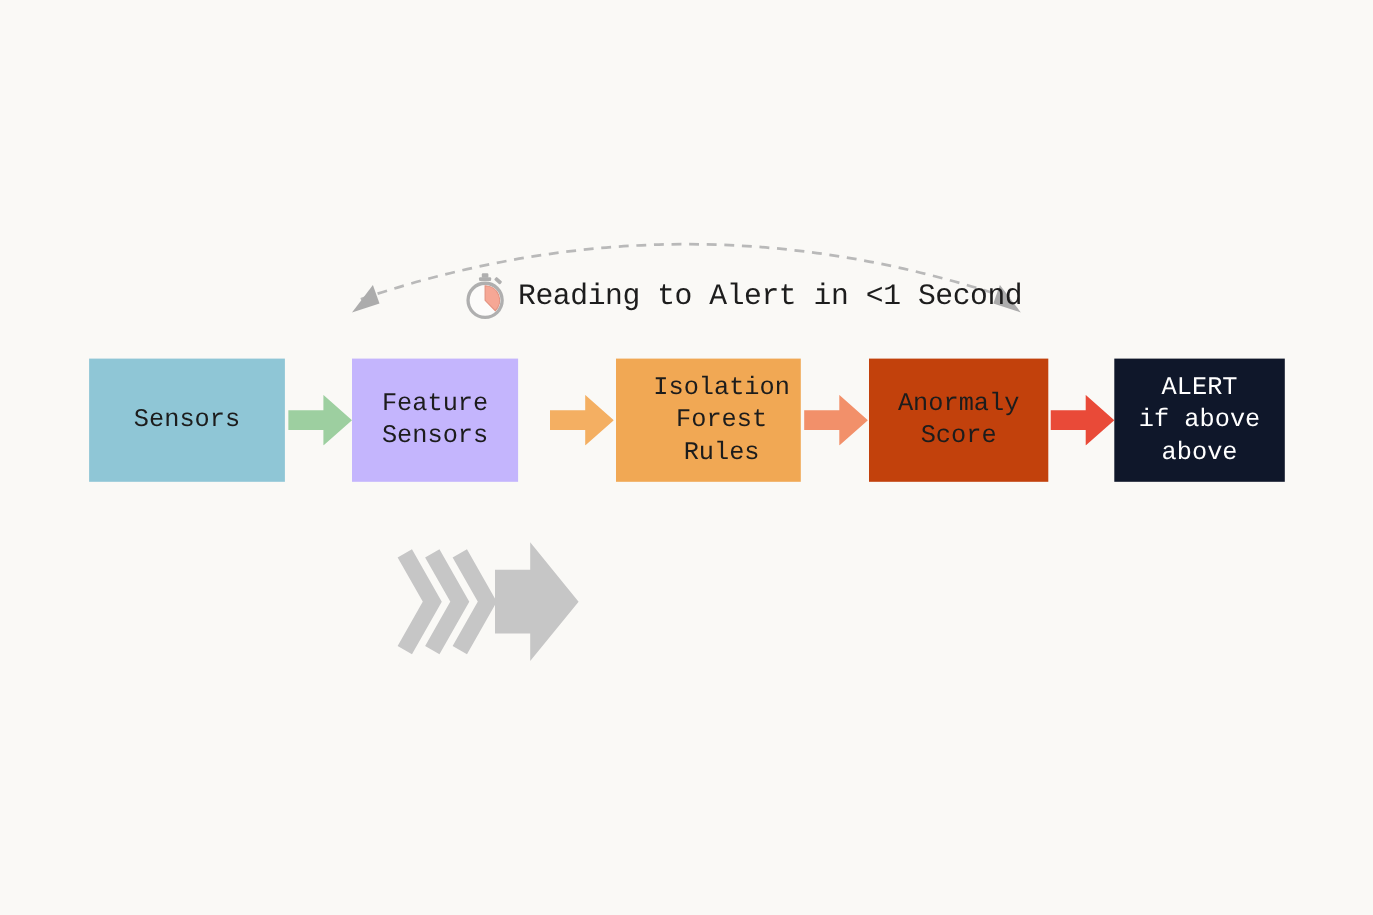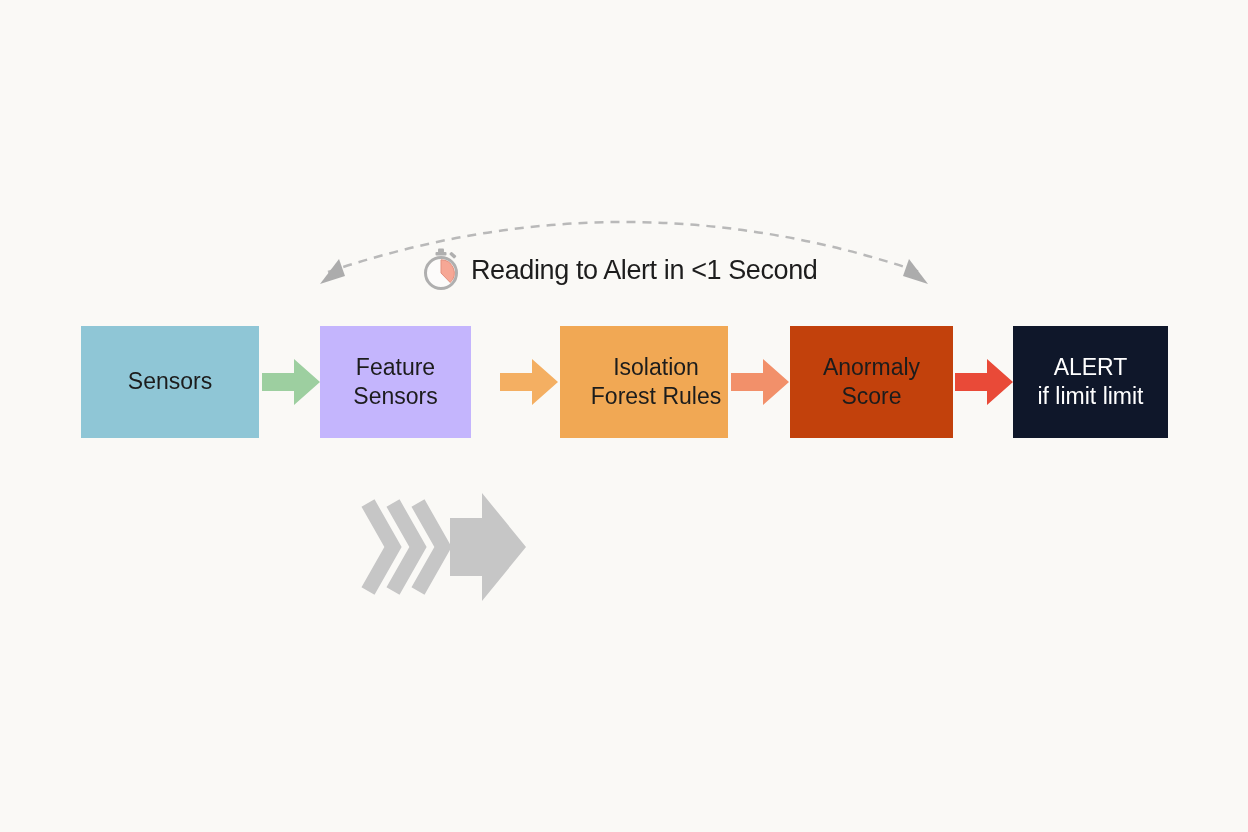--- a/index.html
+++ b/index.html
@@ -1,21 +1,21 @@
 <!DOCTYPE html>
 <html><head>
 <meta charset="utf-8">
 <style>
   html, body { margin: 0; padding: 0; }
   .canvas {
     position: relative;
     width: 1248px;
     height: 832px;
     background: #FAF9F6;
-    font-family: Liberation Sans, sans-serif;
+    font-family: Liberation Mono, monospace;
     overflow: hidden;
   }
 
   
   .timing-arc { position: absolute; left: 312px; top: 212px; }
   .stopwatch { position: absolute; left: 420px; top: 247px; }
   .timing-label {
     position: absolute;
     left: 471px;
     top: 255px;
@@ -97,21 +97,21 @@
   <div class="stage" style="left: 790px; width: 163px; background: #c2410c;">
     <div class="stage-label" style="color: rgb(28, 28, 28);">
       <span>Anormaly</span>
       <span>Score</span>
     </div>
   </div>
 
   <div class="stage" style="left: 1013px; width: 155px; background: #0f172a;">
     <div class="stage-label" style="color: rgb(255, 255, 255);">
       <span>ALERT</span>
-      <span>if limit limit</span>
+      <span>if above above</span>
     </div>
   </div>
 
   <svg class="stage-arrow" style="left:262px" width="58" height="46" viewBox="0 0 58 46">
     <polygon points="0,14 32,14 32,0 58,23 32,46 32,32 0,32" fill="#9DCFA0"></polygon>
   </svg>
   <svg class="stage-arrow" style="left:500px" width="58" height="46" viewBox="0 0 58 46">
     <polygon points="0,14 32,14 32,0 58,23 32,46 32,32 0,32" fill="#F4AF62"></polygon>
   </svg>
   <svg class="stage-arrow" style="left:731px" width="58" height="46" viewBox="0 0 58 46">

